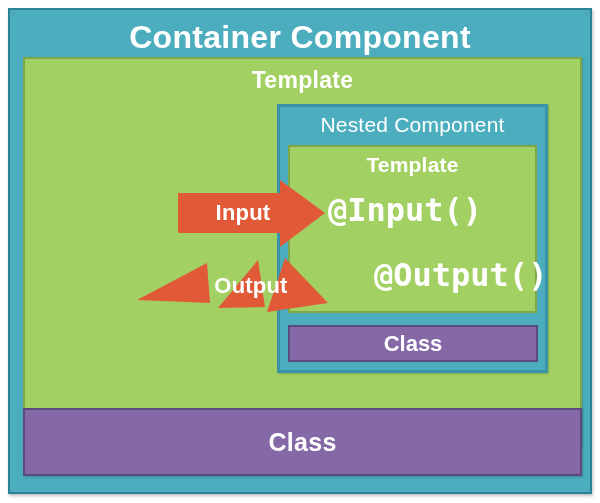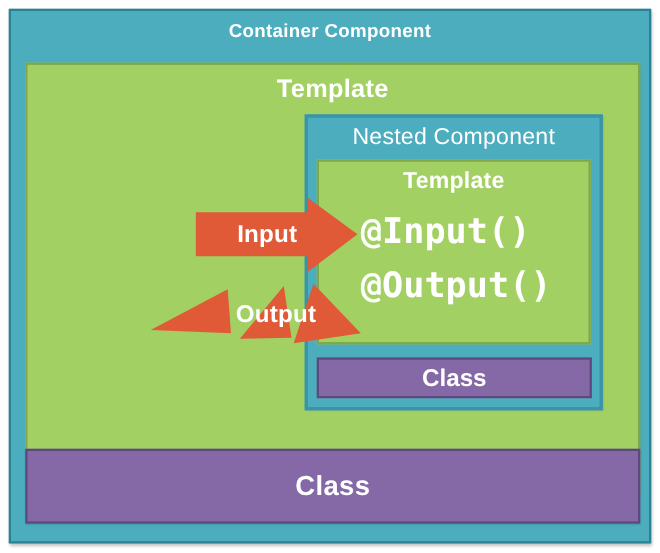--- a/index.html
+++ b/index.html
@@ -13,21 +13,21 @@
   .page{position:relative;width:600px;height:503px;background:#ffffff;overflow:hidden;}
 
   .box{position:absolute;}
   .container-box{
     left:8px;top:8px;width:584px;height:486px;
     background:var(--teal);border:2px solid var(--teal-border);
     box-shadow:1px 2px 3px rgba(0,0,0,.25);
   }
   .container-title{
     position:absolute;top:9px;left:0;width:100%;text-align:center;
-    color:var(--text-white);font-size:17px;font-weight:bold;letter-spacing:.3px;
+    color:var(--text-white);font-size:32px;font-weight:bold;letter-spacing:.3px;
   }
   .outer-template-box{
     left:13px;top:47px;width:559px;height:391px;
     background:var(--green);border:2px solid var(--green-border);
     box-shadow:1px 1px 2px rgba(0,0,0,.15);
   }
   .outer-template-title{
     position:absolute;top:8px;left:0;width:100%;text-align:center;
     color:var(--text-white);font-size:23px;font-weight:bold;letter-spacing:.3px;
   }
@@ -47,21 +47,21 @@
   .inner-template-title{
     position:absolute;top:6px;left:0;width:100%;text-align:center;
     color:var(--text-white);font-size:21px;font-weight:bold;letter-spacing:.2px;
   }
   .code-text{
     position:absolute;left:38px;color:var(--text-white);
     font-family:"DejaVu Sans Mono", monospace;font-size:32px;font-weight:700;
     line-height:32px;white-space:pre;
   }
   .input-code{top:47px;}
-  .output-code{top:96px;}
+  .output-code{top:112px;margin-left:46px;}
   .inner-class-box{
     left:8px;top:218px;width:250px;height:37px;
     background:var(--purple);border:2px solid var(--purple-border);
     display:flex;align-items:center;justify-content:center;
     color:var(--text-white);font-size:22px;font-weight:bold;
   }
   .bottom-class-box{
     left:13px;top:398px;width:559px;height:68px;
     background:var(--purple);border:2px solid var(--purple-border);
     display:flex;align-items:center;justify-content:center;

